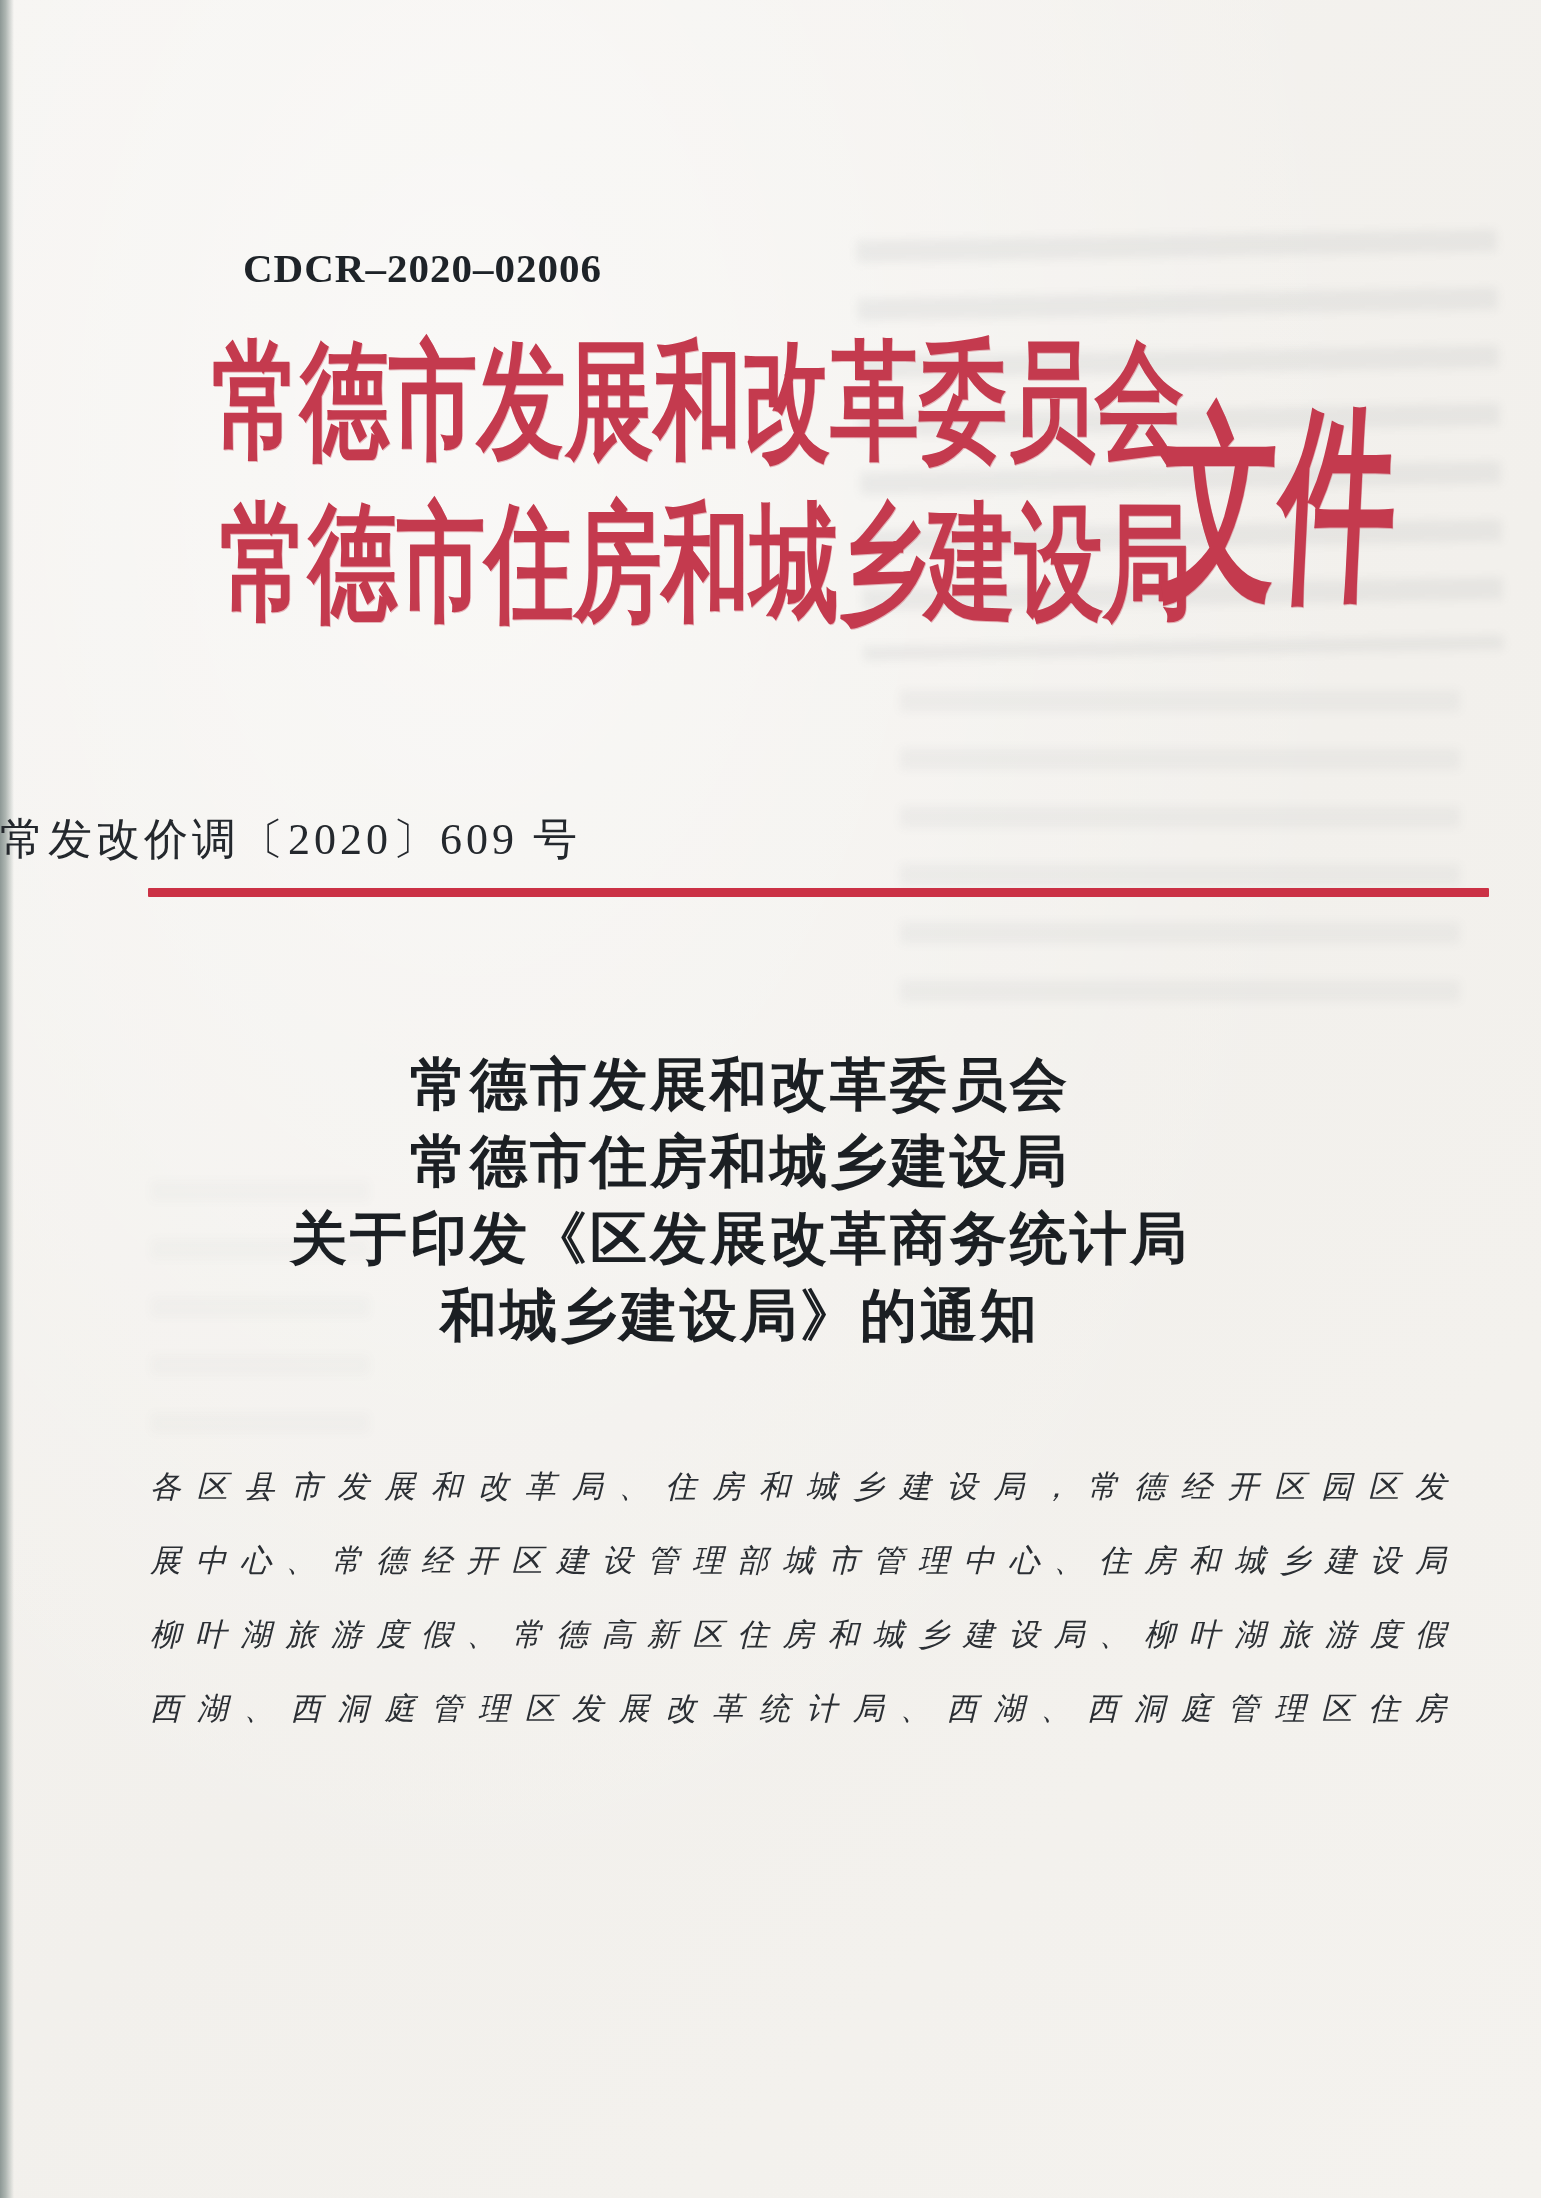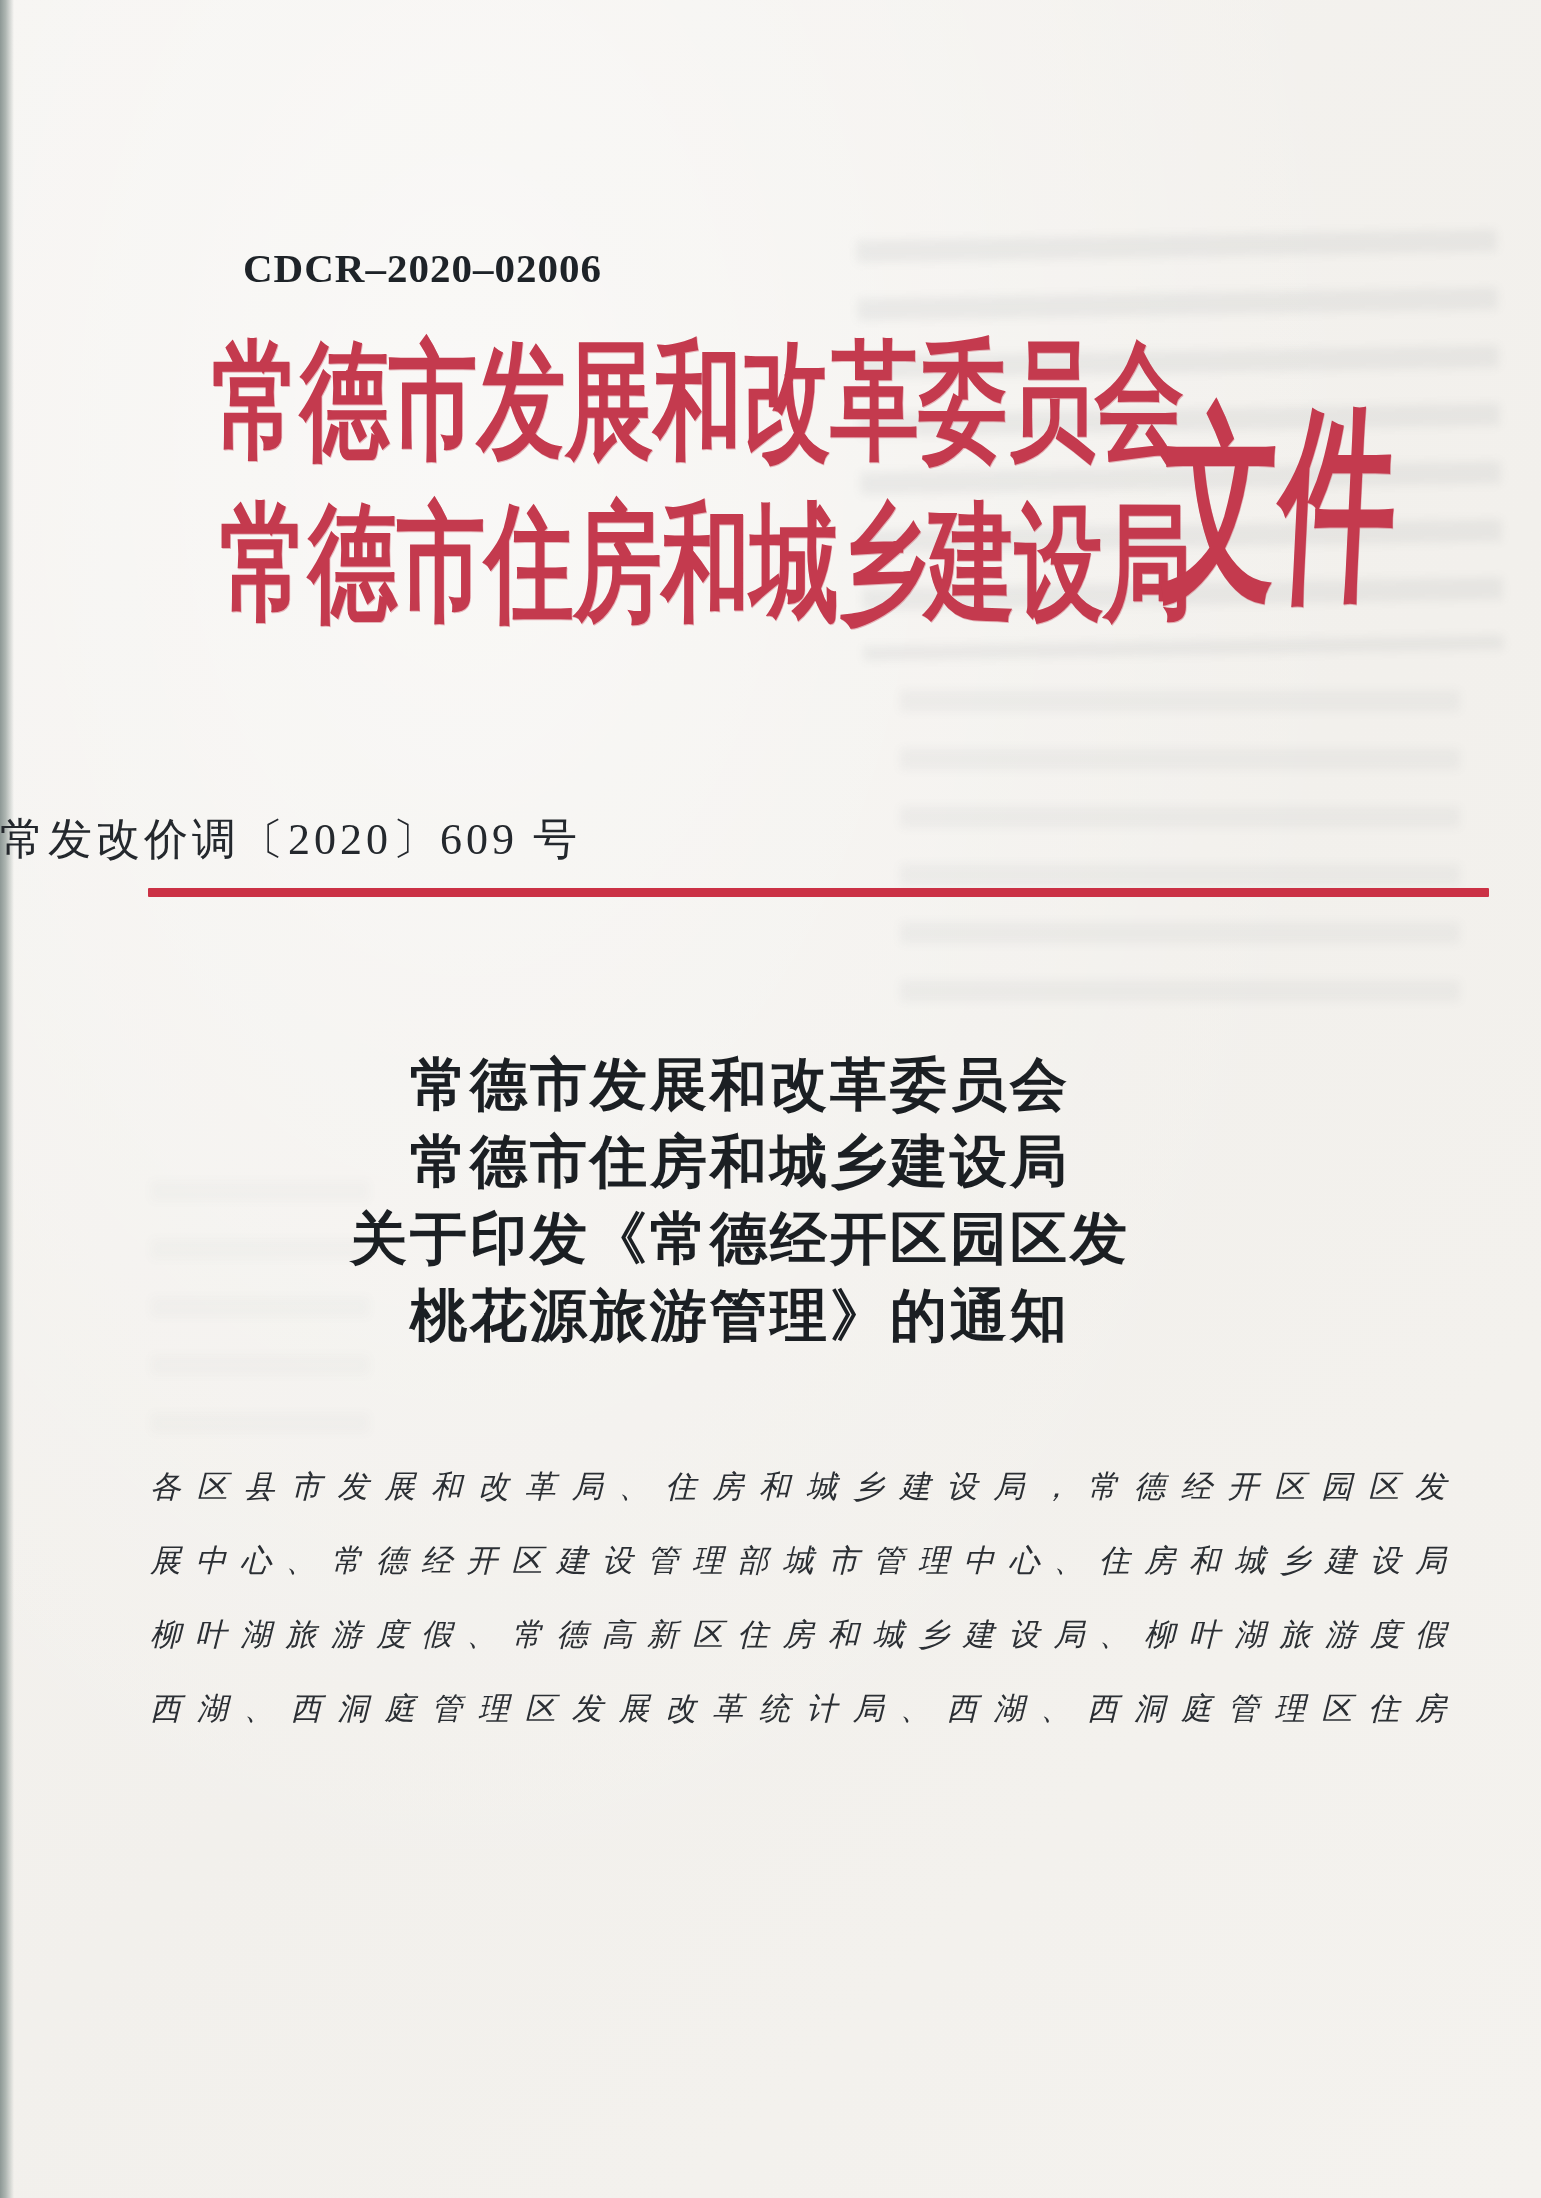--- a/index.html
+++ b/index.html
@@ -100,22 +100,22 @@
 
   <div class="doc-label">文件</div>
 
   <div class="doc-number">常发改价调〔2020〕609 号</div>
 
   <div class="red-rule"></div>
 
   <div class="title-block">
     <span class="t-line">常德市发展和改革委员会</span>
     <span class="t-line">常德市住房和城乡建设局</span>
-    <span class="t-line">关于印发《常德经开区园区发</span>
-    <span class="t-line">桃花源旅游管理》的通知</span>
+    <span class="t-line">关于印发《区发展改革商务统计局</span>
+    <span class="t-line">和城乡建设局》的通知</span>
   </div>
 
   <div class="body-block">
     <span class="body-line">各区县市发展和改革局、住房和城乡建设局，常德经开区园区发</span>
     <span class="body-line">展中心、常德经开区建设管理部城市管理中心、住房和城乡建设局</span>
     <span class="body-line">柳叶湖旅游度假、常德高新区住房和城乡建设局、柳叶湖旅游度假</span>
     <span class="body-line">西湖、西洞庭管理区发展改革统计局、西湖、西洞庭管理区住房</span>
   </div>
 
 </div>

